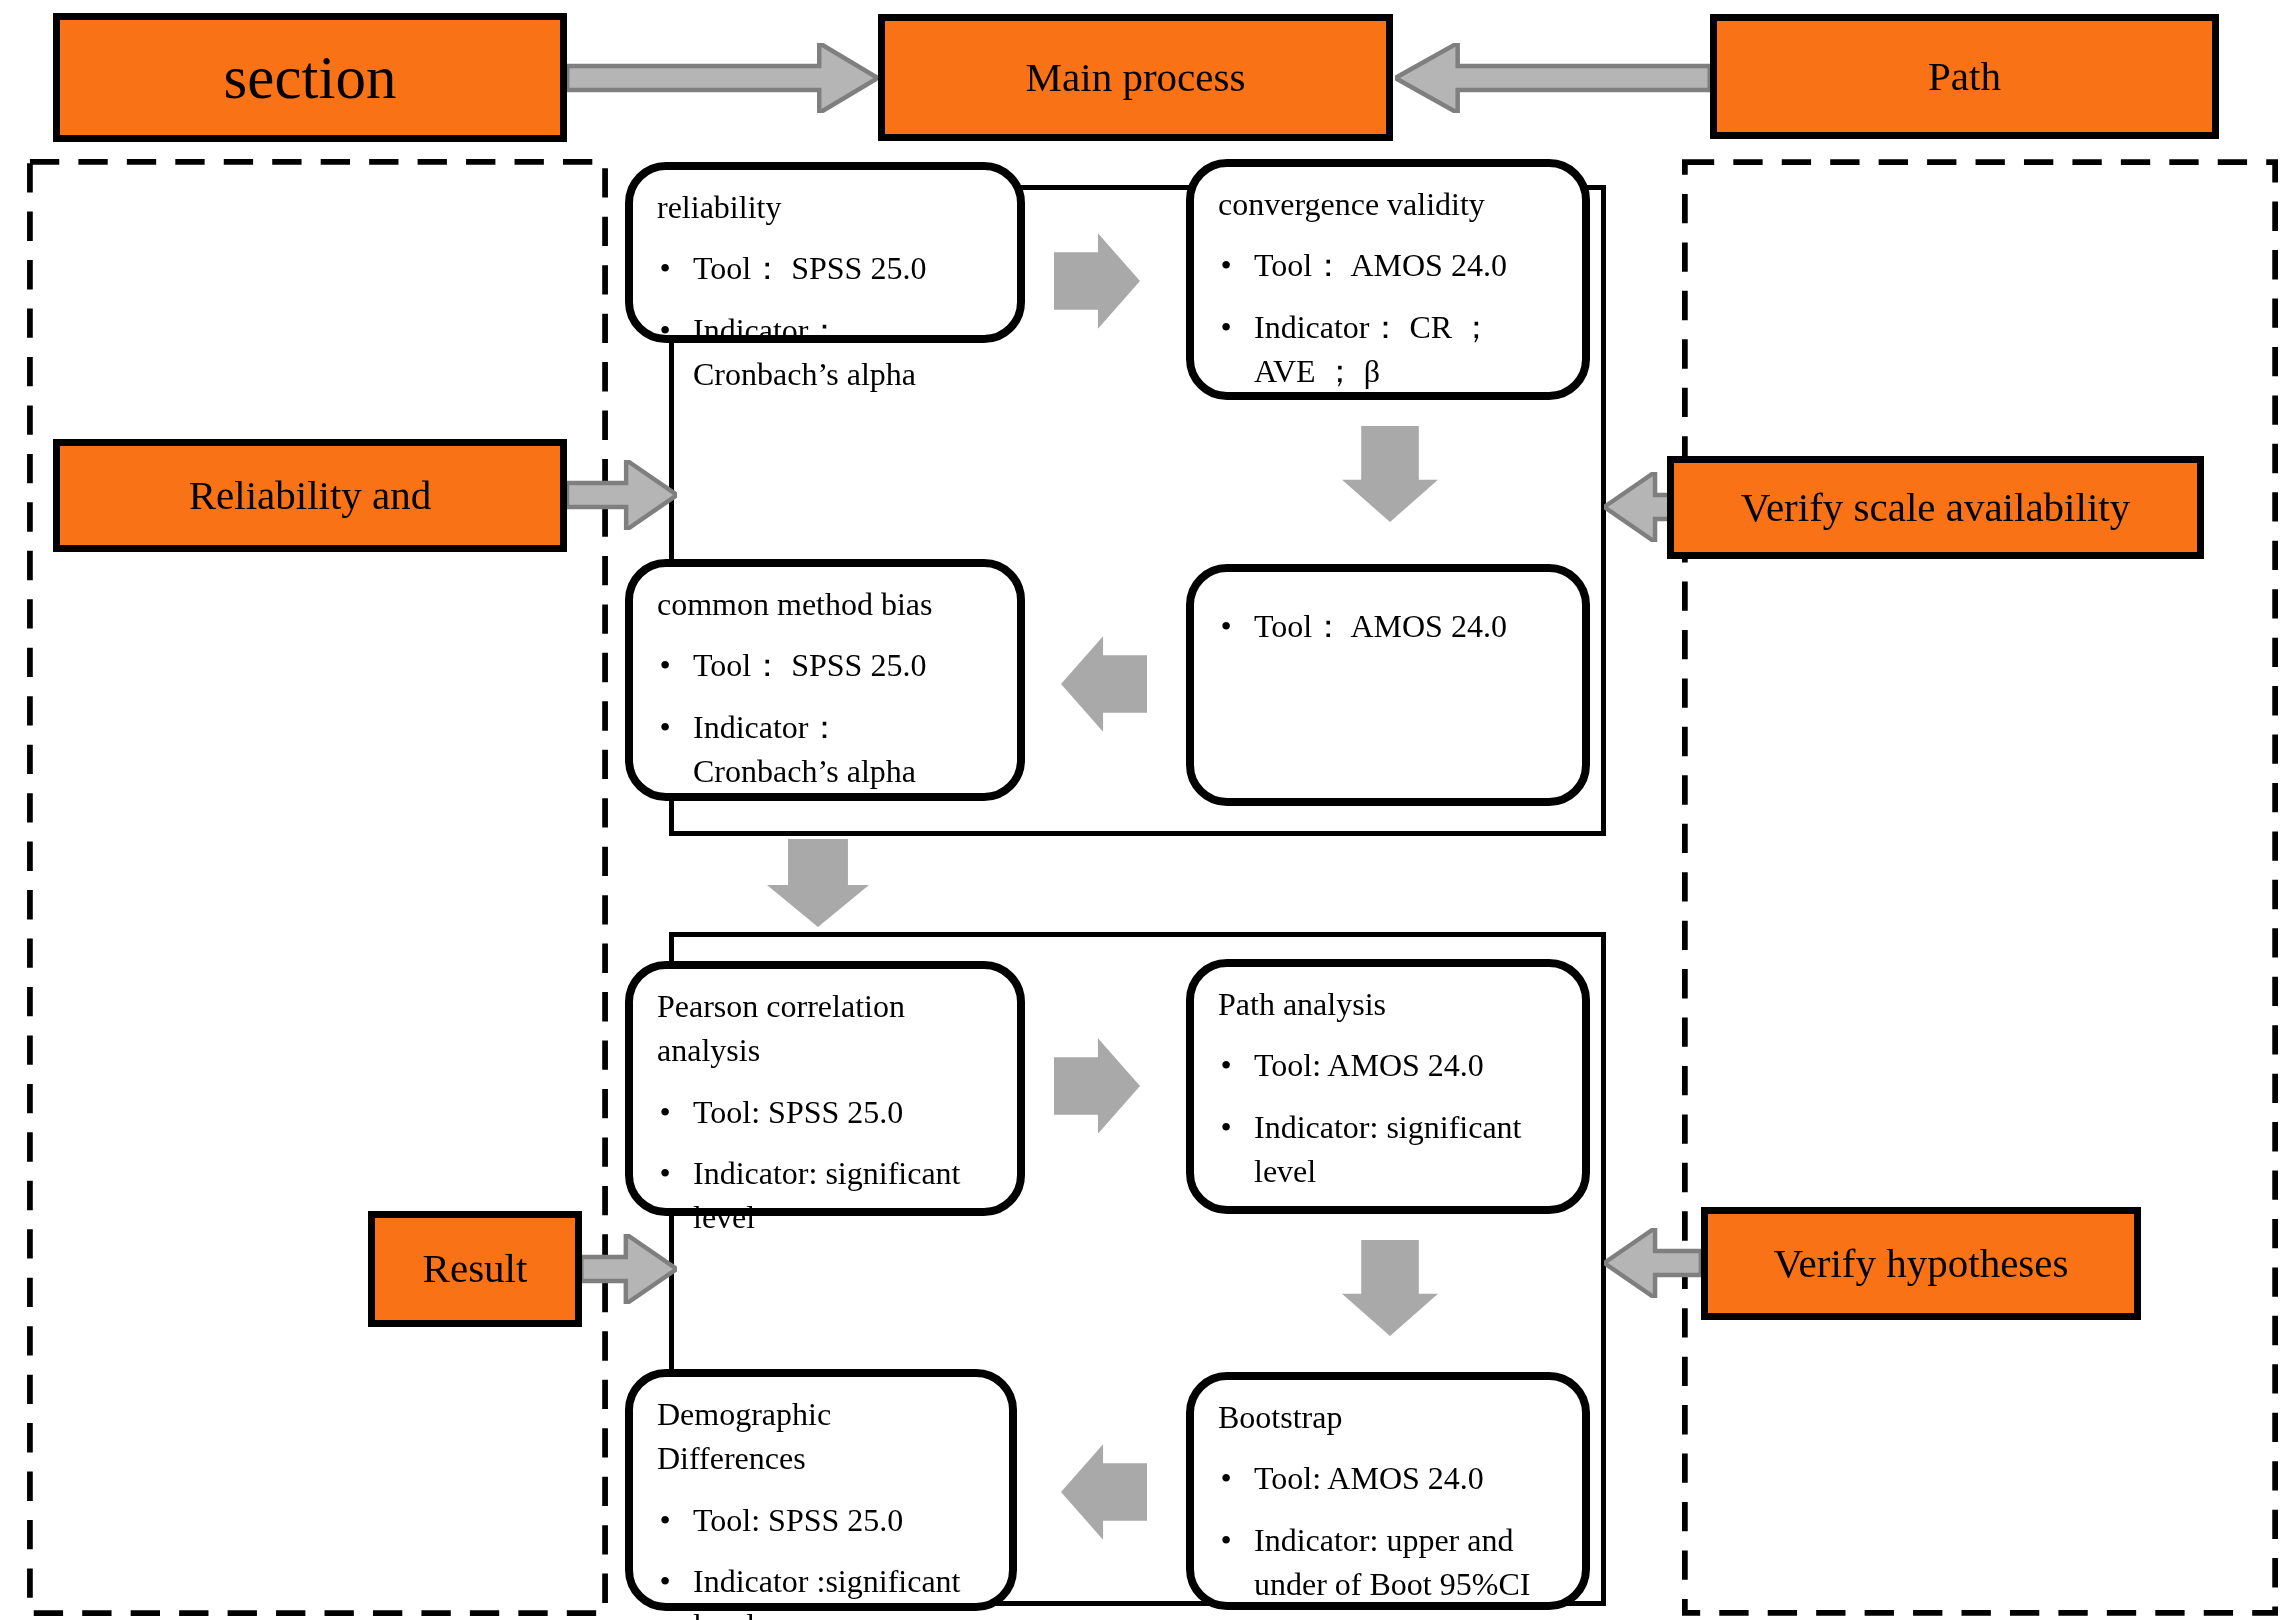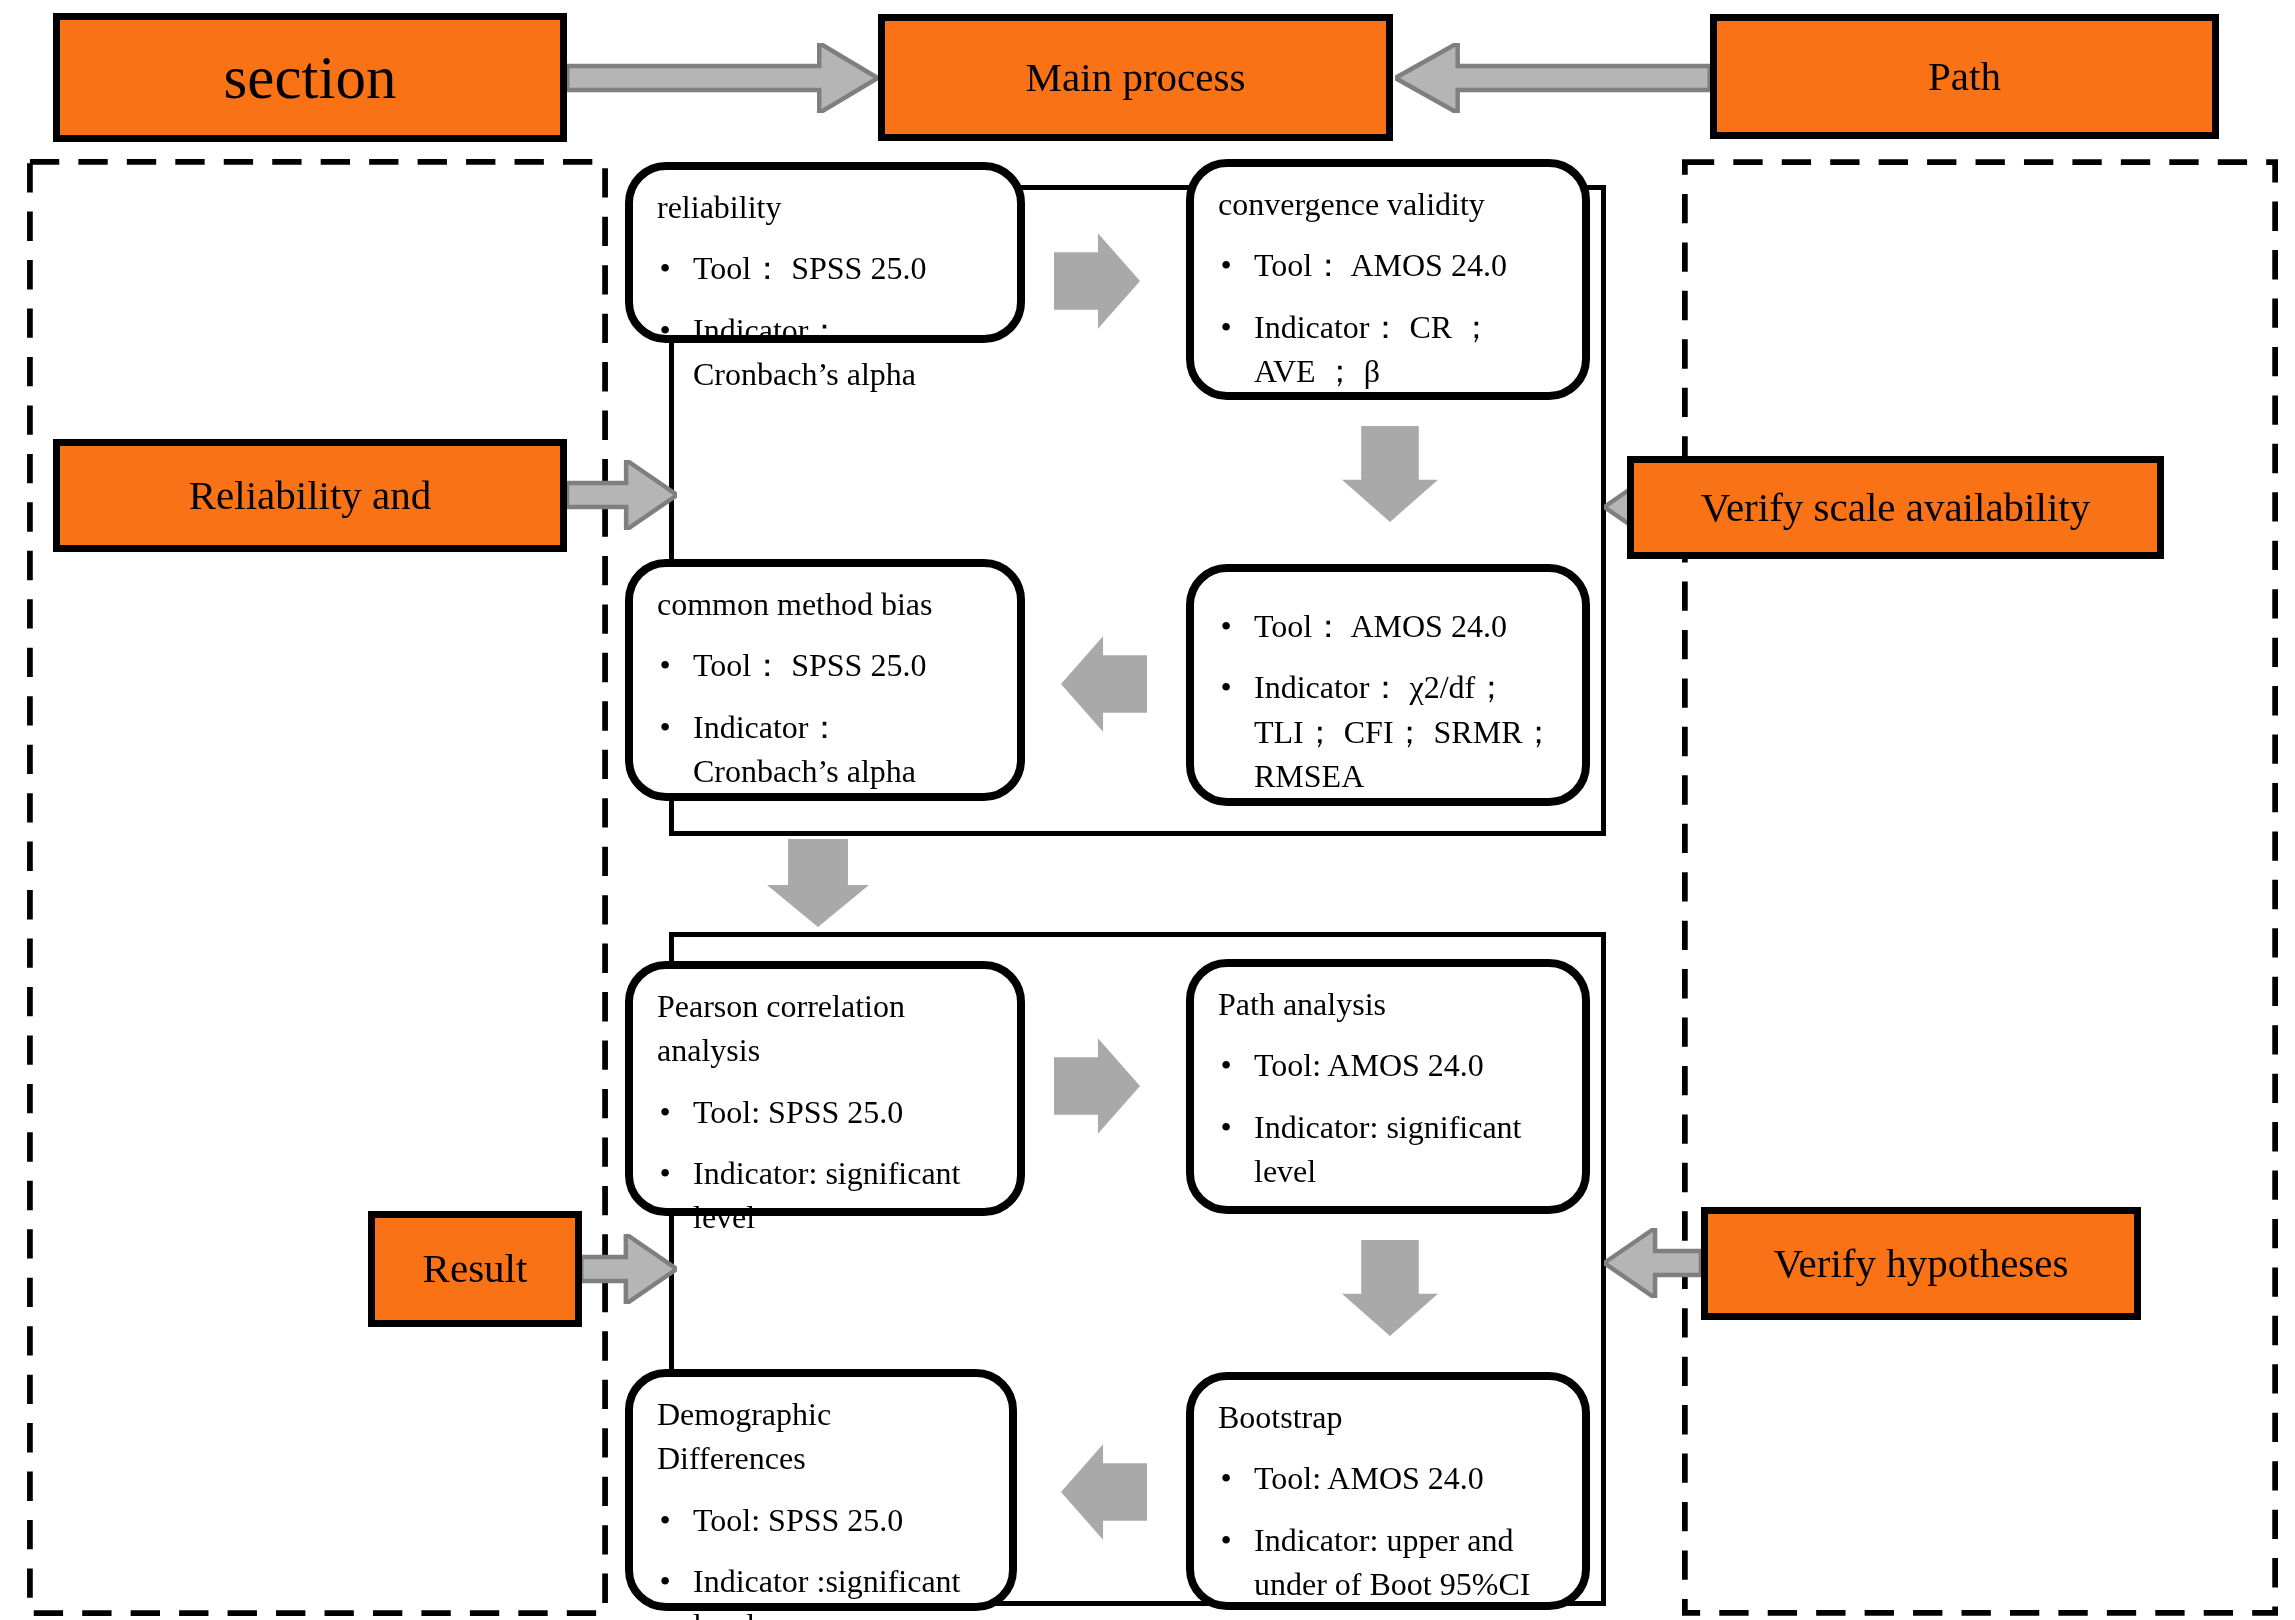--- a/index.html
+++ b/index.html
@@ -77,21 +77,21 @@
 <div class="label-box" style="left:878px;top:14px;width:515px;height:127px;">
   <span>Main process</span>
 </div>
 <div class="label-box" style="left:1710px;top:14px;width:509px;height:125px;">
   <span>Path</span>
 </div>
 
 <div class="label-box" style="left:53px;top:439px;width:514px;height:113px;">
   <span>Reliability and</span>
 </div>
-<div class="label-box" style="left:1627px;top:456px;width:537px;height:103px;">
+<div class="label-box" style="left:1667px;top:456px;width:537px;height:103px;">
   <span>Verify scale availability</span>
 </div>
 <div class="label-box" style="left:368px;top:1211px;width:214px;height:116px;">
   <span>Result</span>
 </div>
 <div class="label-box" style="left:1701px;top:1207px;width:440px;height:113px;">
   <span>Verify hypotheses</span>
 </div>
 
 <div class="pbox" style="left:625px;top:162px;width:400px;height:181px;">
@@ -111,21 +111,20 @@
 <div class="pbox" style="left:625px;top:559px;width:400px;height:242px;">
   <h3>common method bias</h3>
   <ul>
     <li>Tool： SPSS 25.0</li>
     <li>Indicator： Cronbach’s alpha</li>
   </ul>
 </div>
 <div class="pbox" style="left:1186px;top:564px;width:404px;height:242px;">
   <ul>
     <li>Tool： AMOS 24.0</li>
-    <li>Indicator： χ2/df； TLI； CFI； SRMR； RMSEA</li>
   </ul>
 </div>
 
 <div class="pbox" style="left:625px;top:961px;width:400px;height:255px;">
   <h3>Pearson correlation analysis</h3>
   <ul>
     <li>Tool: SPSS 25.0</li>
     <li>Indicator: significant level</li>
   </ul>
 </div>

